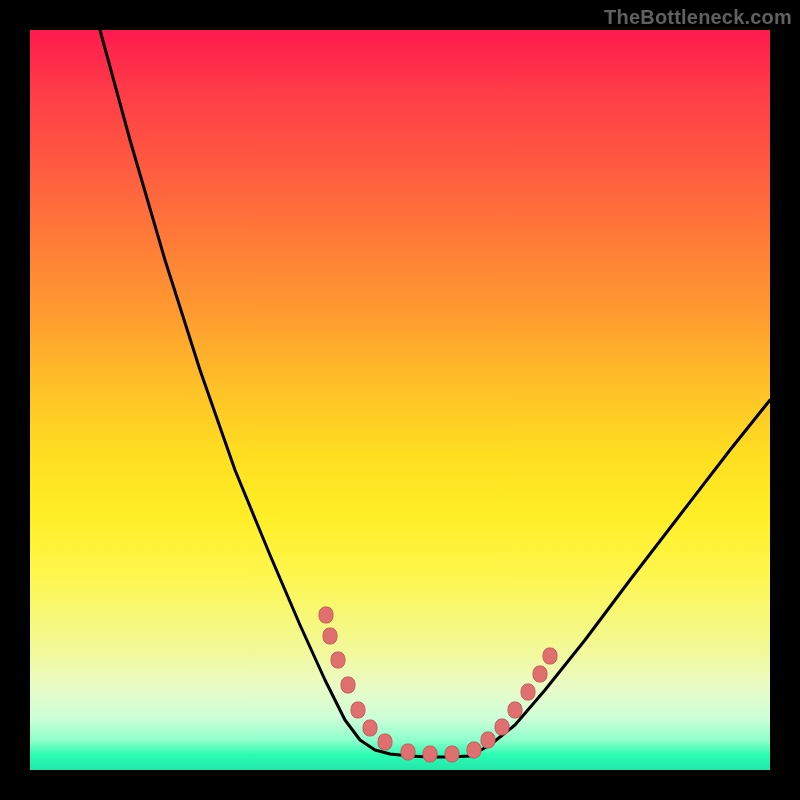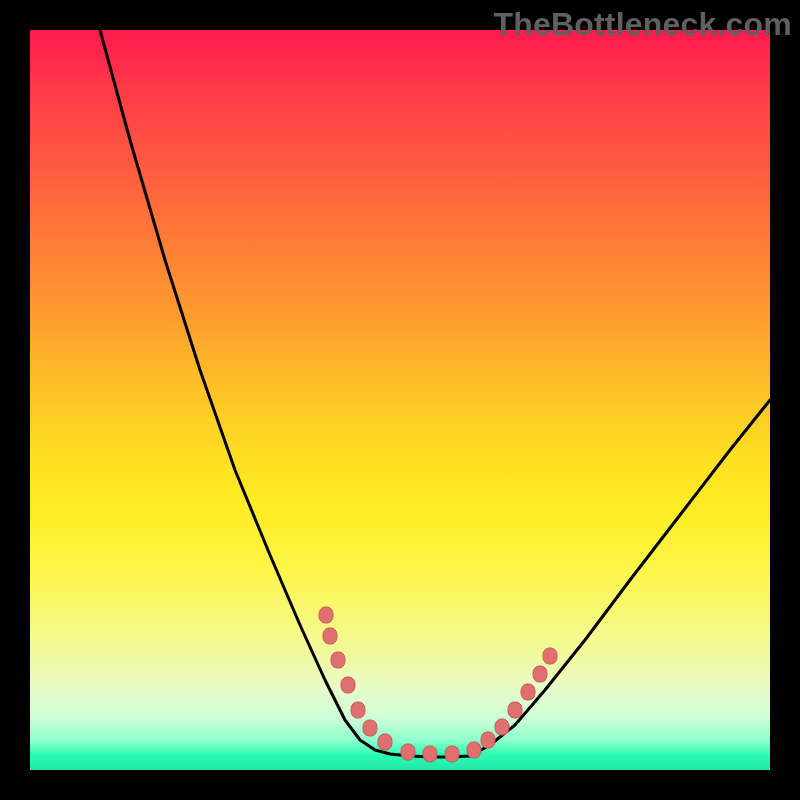--- a/index.html
+++ b/index.html
@@ -45,21 +45,21 @@
       #8dffcb 96%,
       #2afcb3 98%,
       #23e7ab 100%
     );
   }
   .watermark {
     position: absolute;
     top: 6px;
     right: 8px;
     color: #606060;
-    font-size: 32px;
+    font-size: 20px;
     font-weight: 700;
     letter-spacing: 0.2px;
     user-select: none;
     text-align: right;
   }
   svg.curve {
     position: absolute;
     left: 0; top: 0;
     width: 740px; height: 740px;
   }

